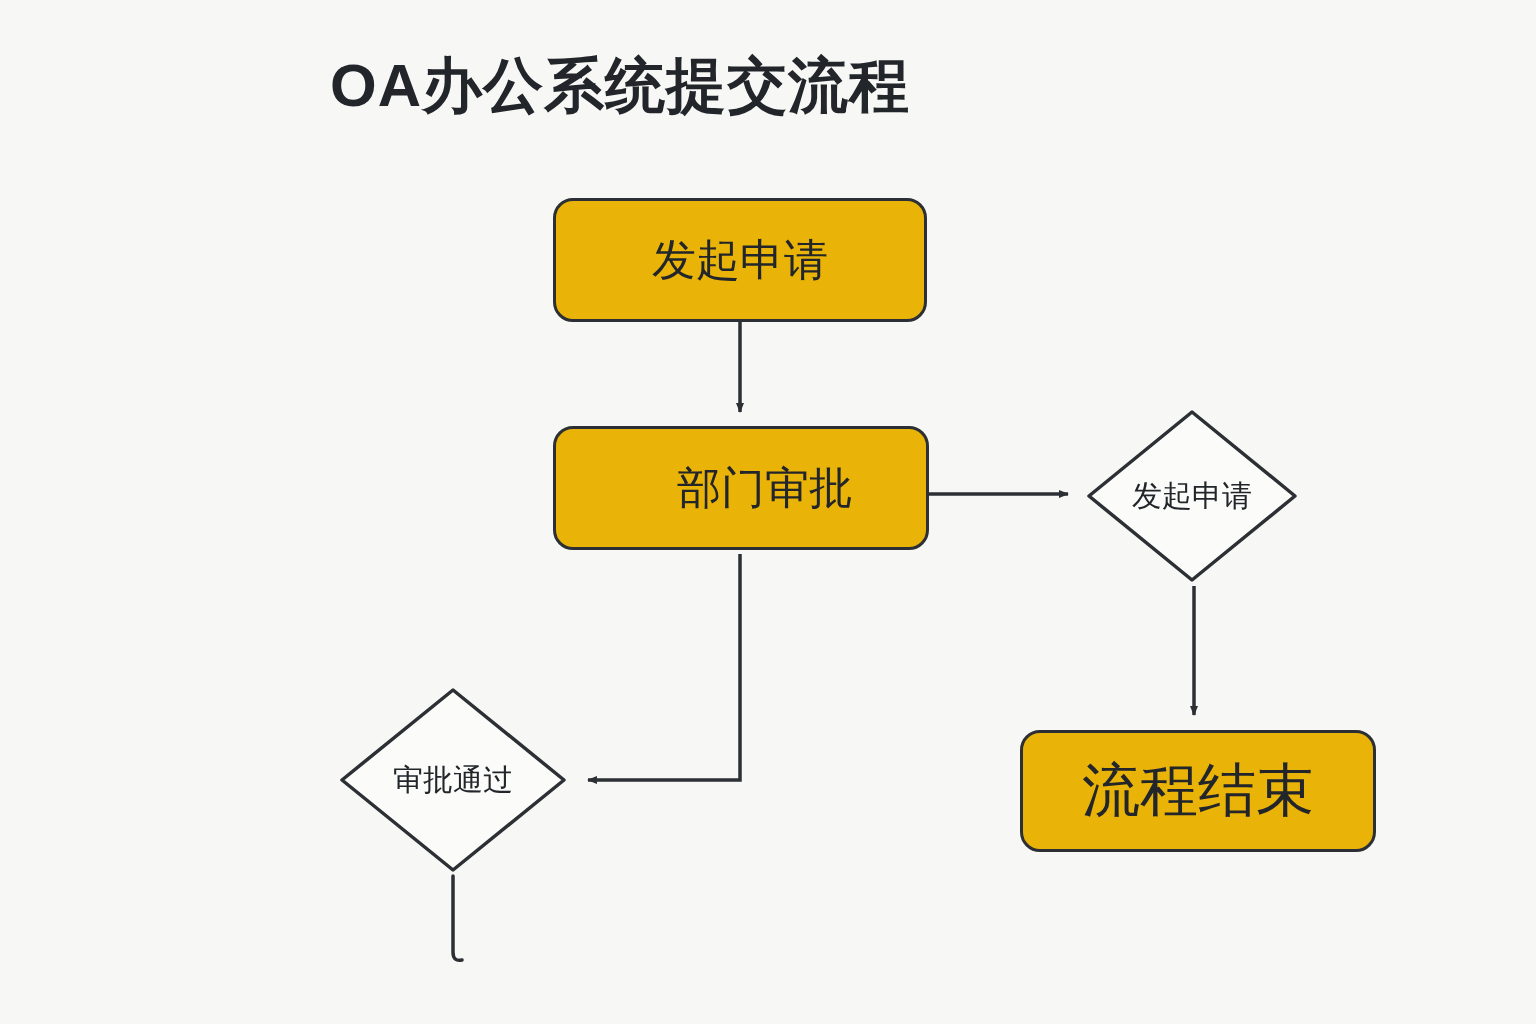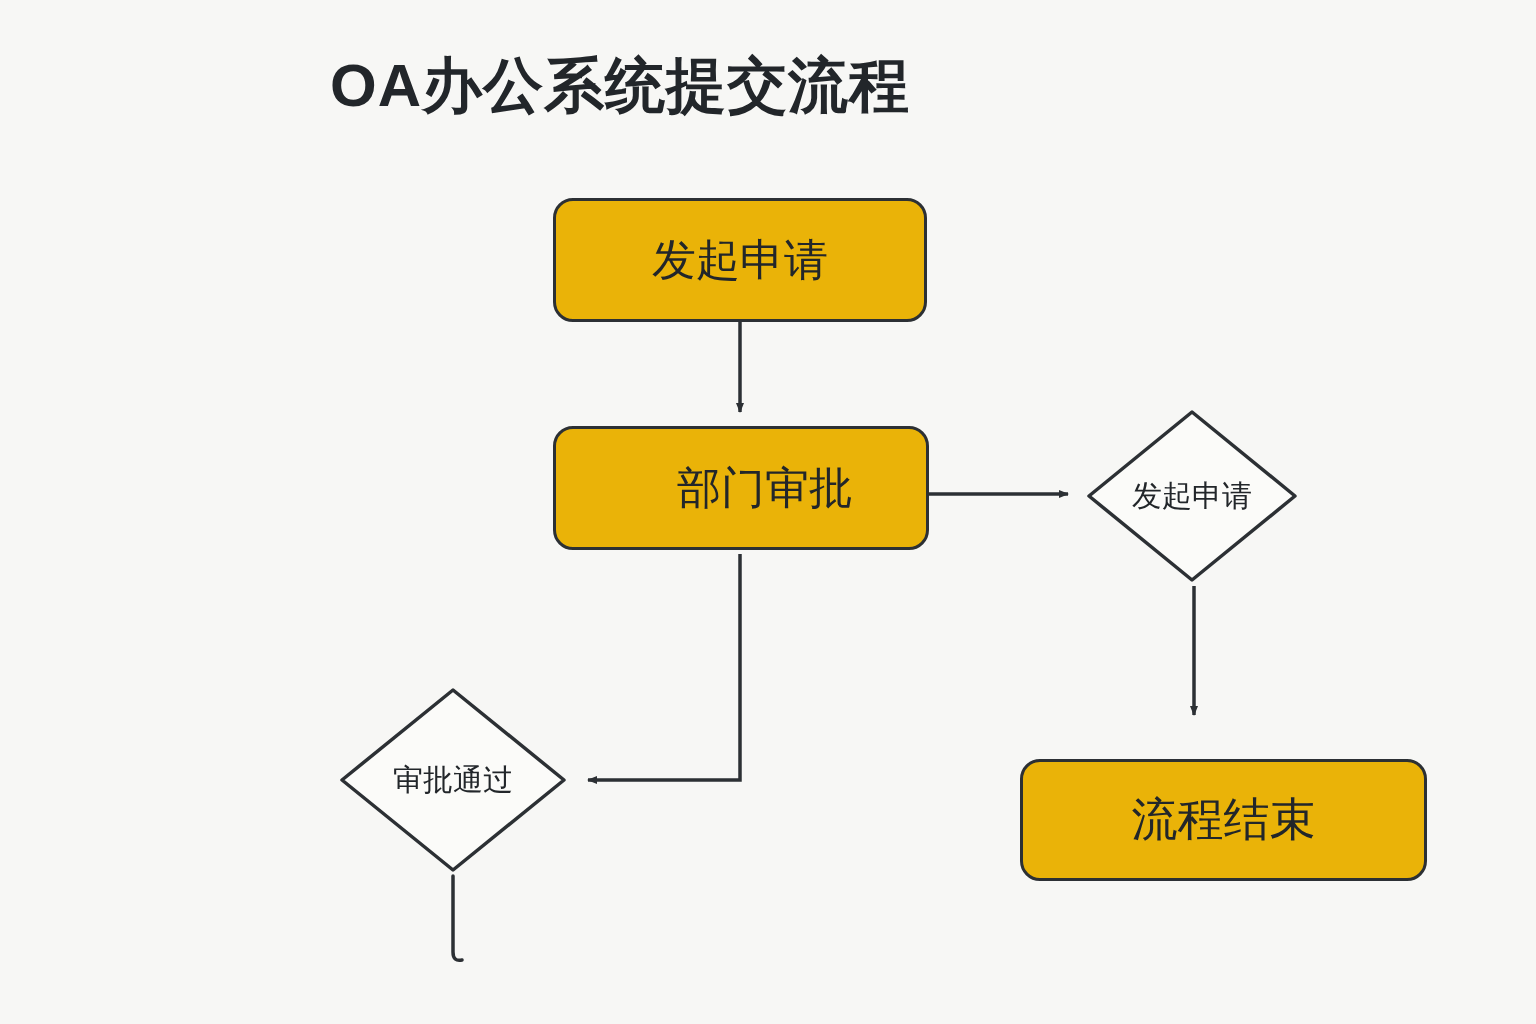--- a/index.html
+++ b/index.html
@@ -64,23 +64,22 @@
   #node-start {
     left: 553px; top: 198px; width: 374px; height: 124px;
     font-size: 44px;
   }
   #node-approval {
     left: 553px; top: 426px; width: 376px; height: 124px;
     font-size: 44px;
     padding-left: 48px;
   }
   #node-end {
-    left: 1020px; top: 730px; width: 407px; height: 122px;
-    font-size: 46px;
-    margin-top: 29px;
+    left: 1020px; top: 730px; width: 356px; height: 122px;
+    font-size: 58px;
   }
   #node-passed {
     left: 1083px; top: 406px; width: 218px; height: 180px;
     font-size: 30px;
   }
   #node-returned {
     left: 336px; top: 684px; width: 234px; height: 192px;
     font-size: 30px;
   }
 </style>

